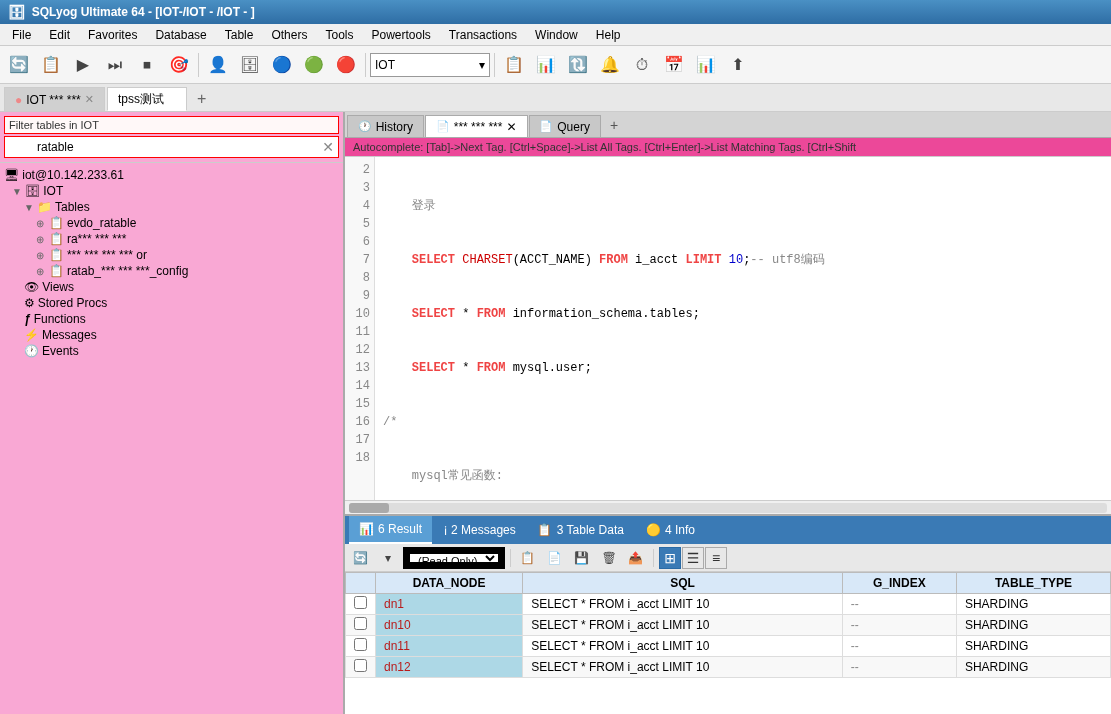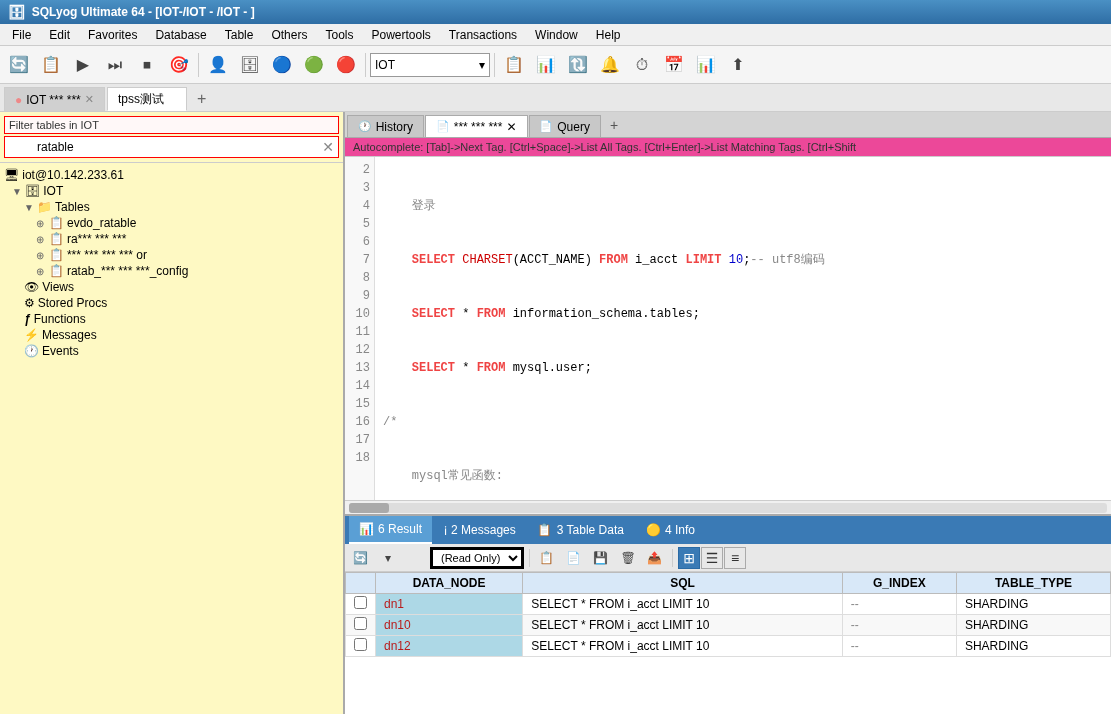--- a/index.html
+++ b/index.html
@@ -100,21 +100,21 @@
       height: calc(714px - 24px - 22px - 38px - 28px);
     }
 
     
     #left-panel {
       width: 345px;
       min-width: 345px;
       border-right: 2px solid #aaa;
       display: flex;
       flex-direction: column;
-      background: #fef9c3;
+      background: #f9a8d4;
     }
     #filter-box {
       padding: 4px;
       border-bottom: 1px solid #ccc;
     }
     #filter-label {
       font-size: 11px;
       color: #333;
       padding: 2px 4px;
       border: 1px solid #f00;
@@ -292,25 +292,24 @@
     .res-btn {
       width: 24px; height: 22px;
       display: flex; align-items: center; justify-content: center;
       cursor: pointer;
       border: 1px solid transparent;
       font-size: 12px;
       color: #444;
     }
     .read-only-select {
       height: 22px;
-      border: 3px solid #000000;
+      border: 7px solid #000000;
       background: white;
       font-size: 11px;
       padding: 0 4px;
-      margin-left: 27px;
     }
     .res-sep { width: 1px; height: 18px; background: #ccc; margin: 0 2px; }
 
     
     #result-table-container {
       flex: 1;
       overflow: auto;
     }
     #result-table {
       width: 100%;
@@ -619,20 +618,27 @@
     </tr>
               <tr>
       <td class="checkbox-cell"><input type="checkbox" style=""></td>
       <td class="node-cell">dn10</td>
       <td class="sql-cell">SELECT * FROM i_acct LIMIT 10</td>
       <td class="dash-cell">--</td>
       <td>SHARDING</td>
     </tr>
               <tr>
       <td class="checkbox-cell"><input type="checkbox" style=""></td>
+      <td class="node-cell">dn11</td>
+      <td class="sql-cell">SELECT * FROM i_acct LIMIT 10</td>
+      <td class="dash-cell">--</td>
+      <td>SHARDING</td>
+    </tr>
+              <tr>
+      <td class="checkbox-cell"><input type="checkbox" style=""></td>
       <td class="node-cell">dn12</td>
       <td class="sql-cell">SELECT * FROM i_acct LIMIT 10</td>
       <td class="dash-cell">--</td>
       <td>SHARDING</td>
     </tr>
             </tbody>
         </table>
       </div>
 
     </div>

